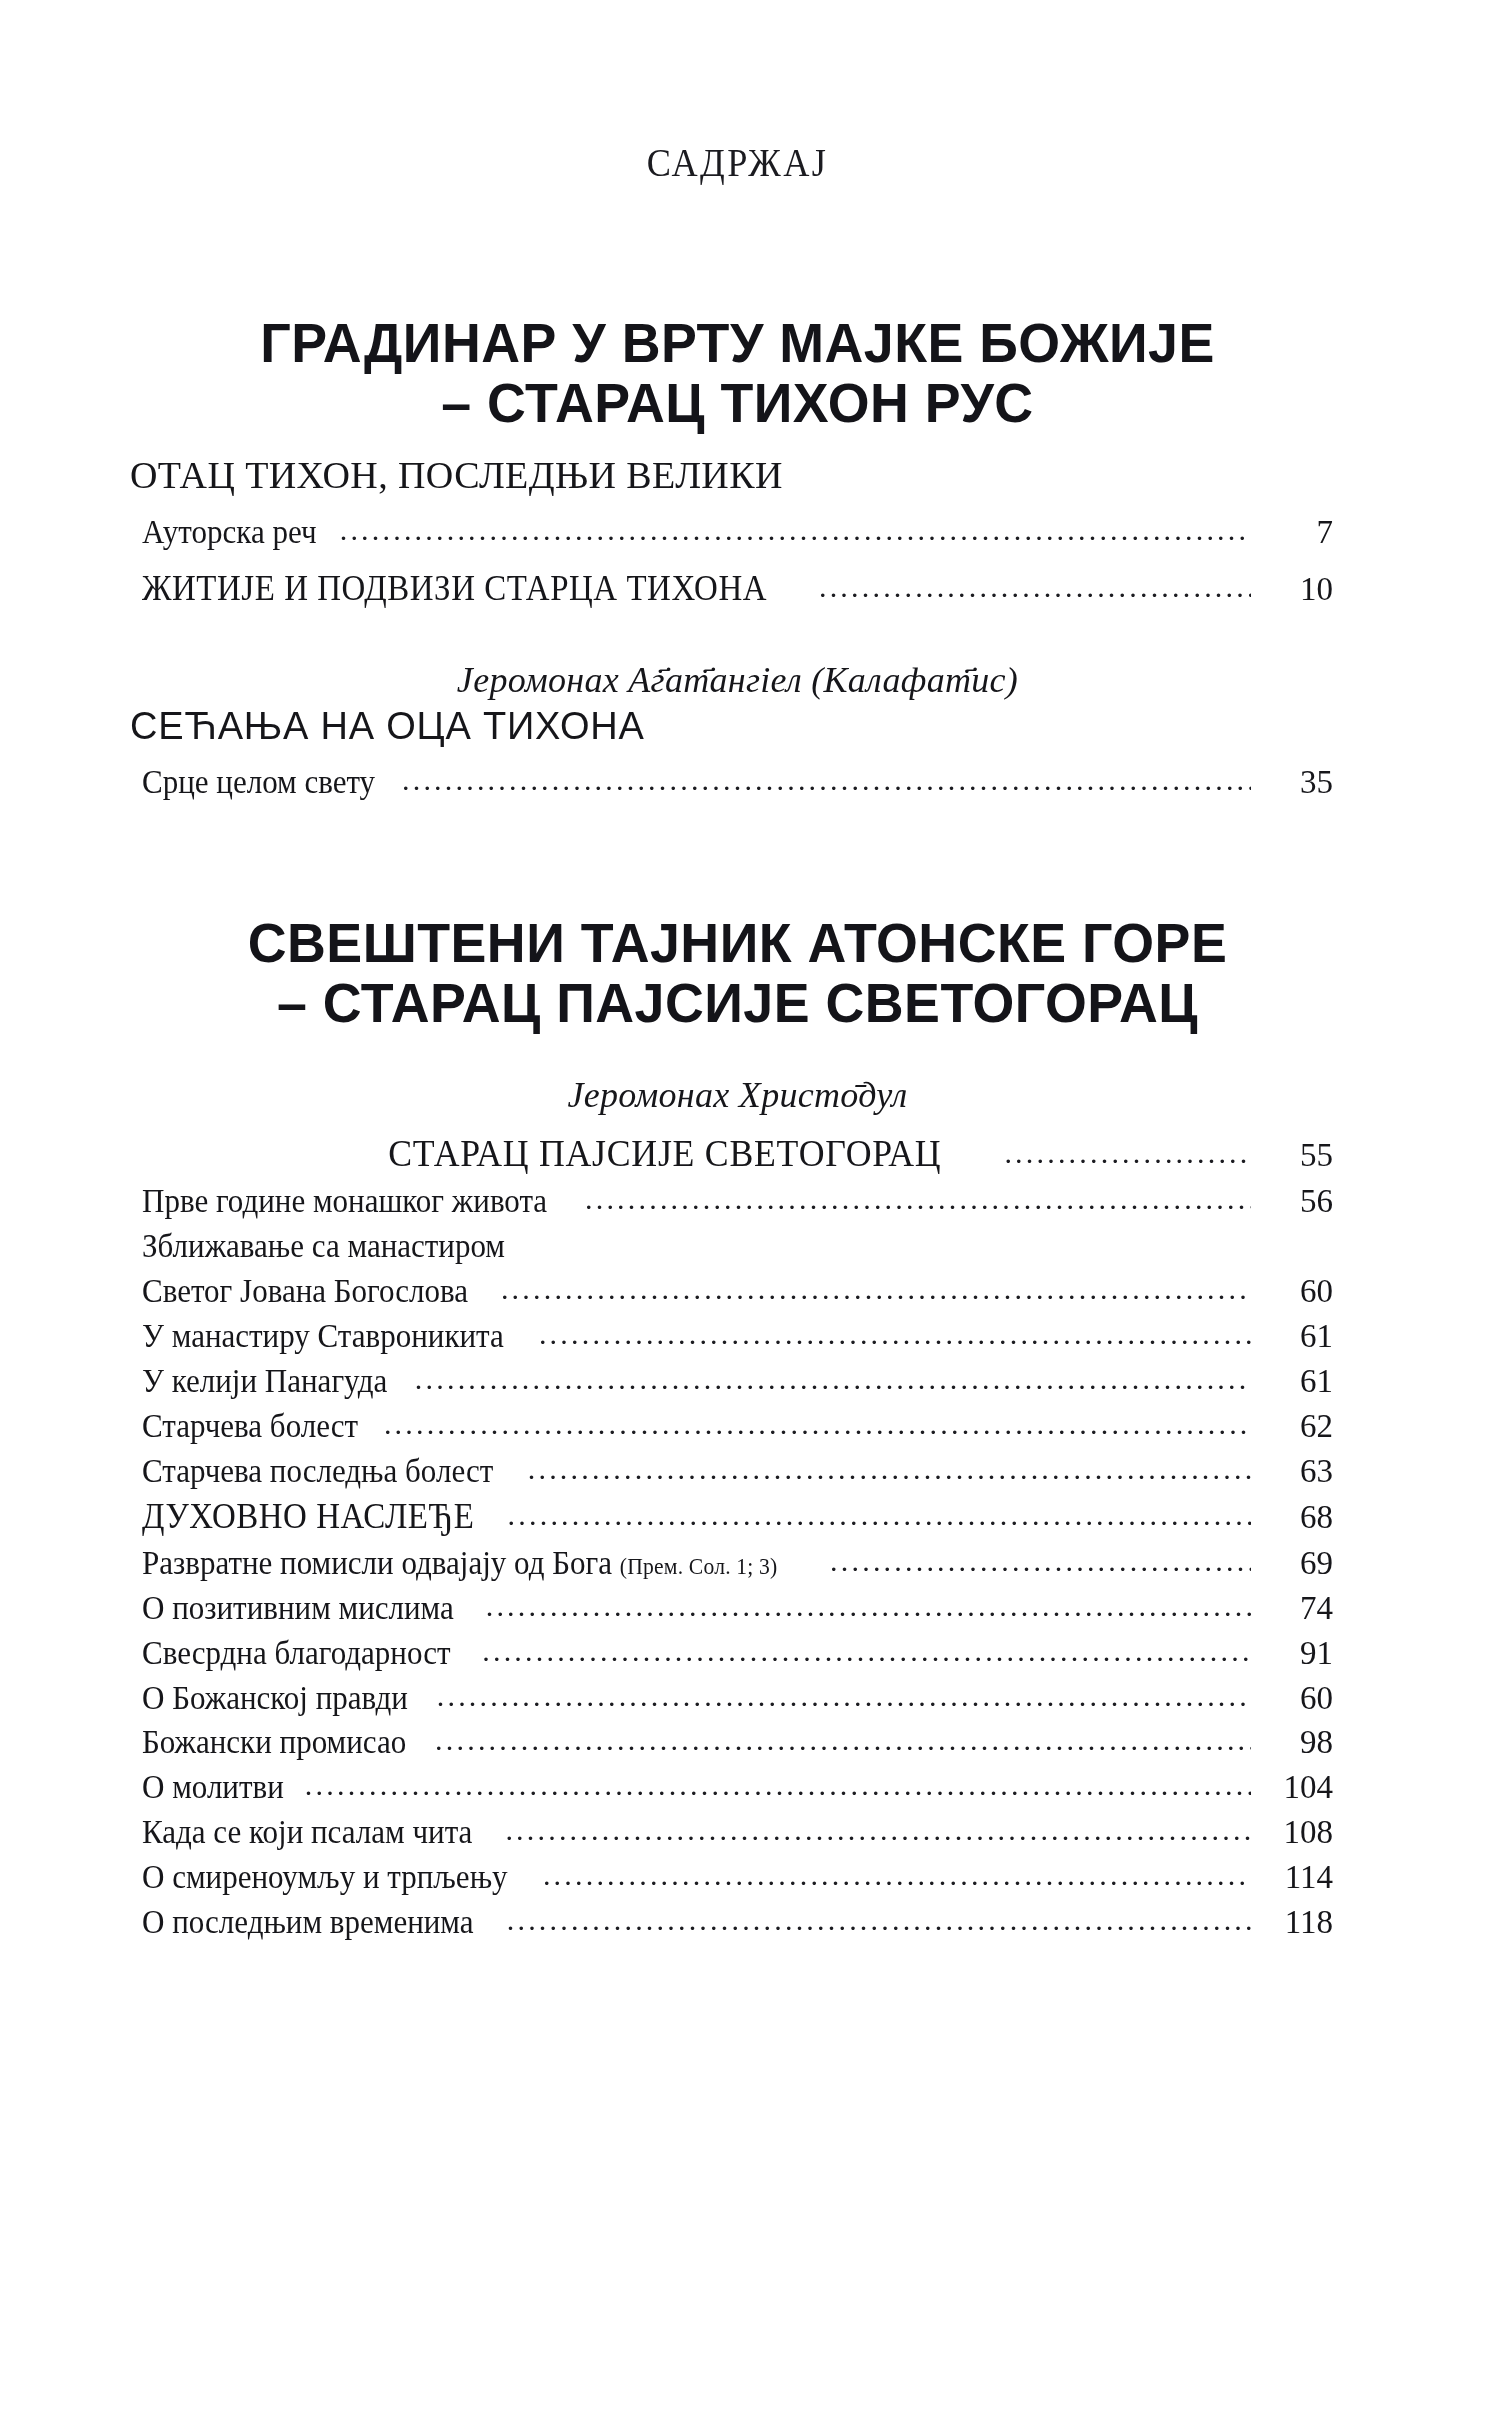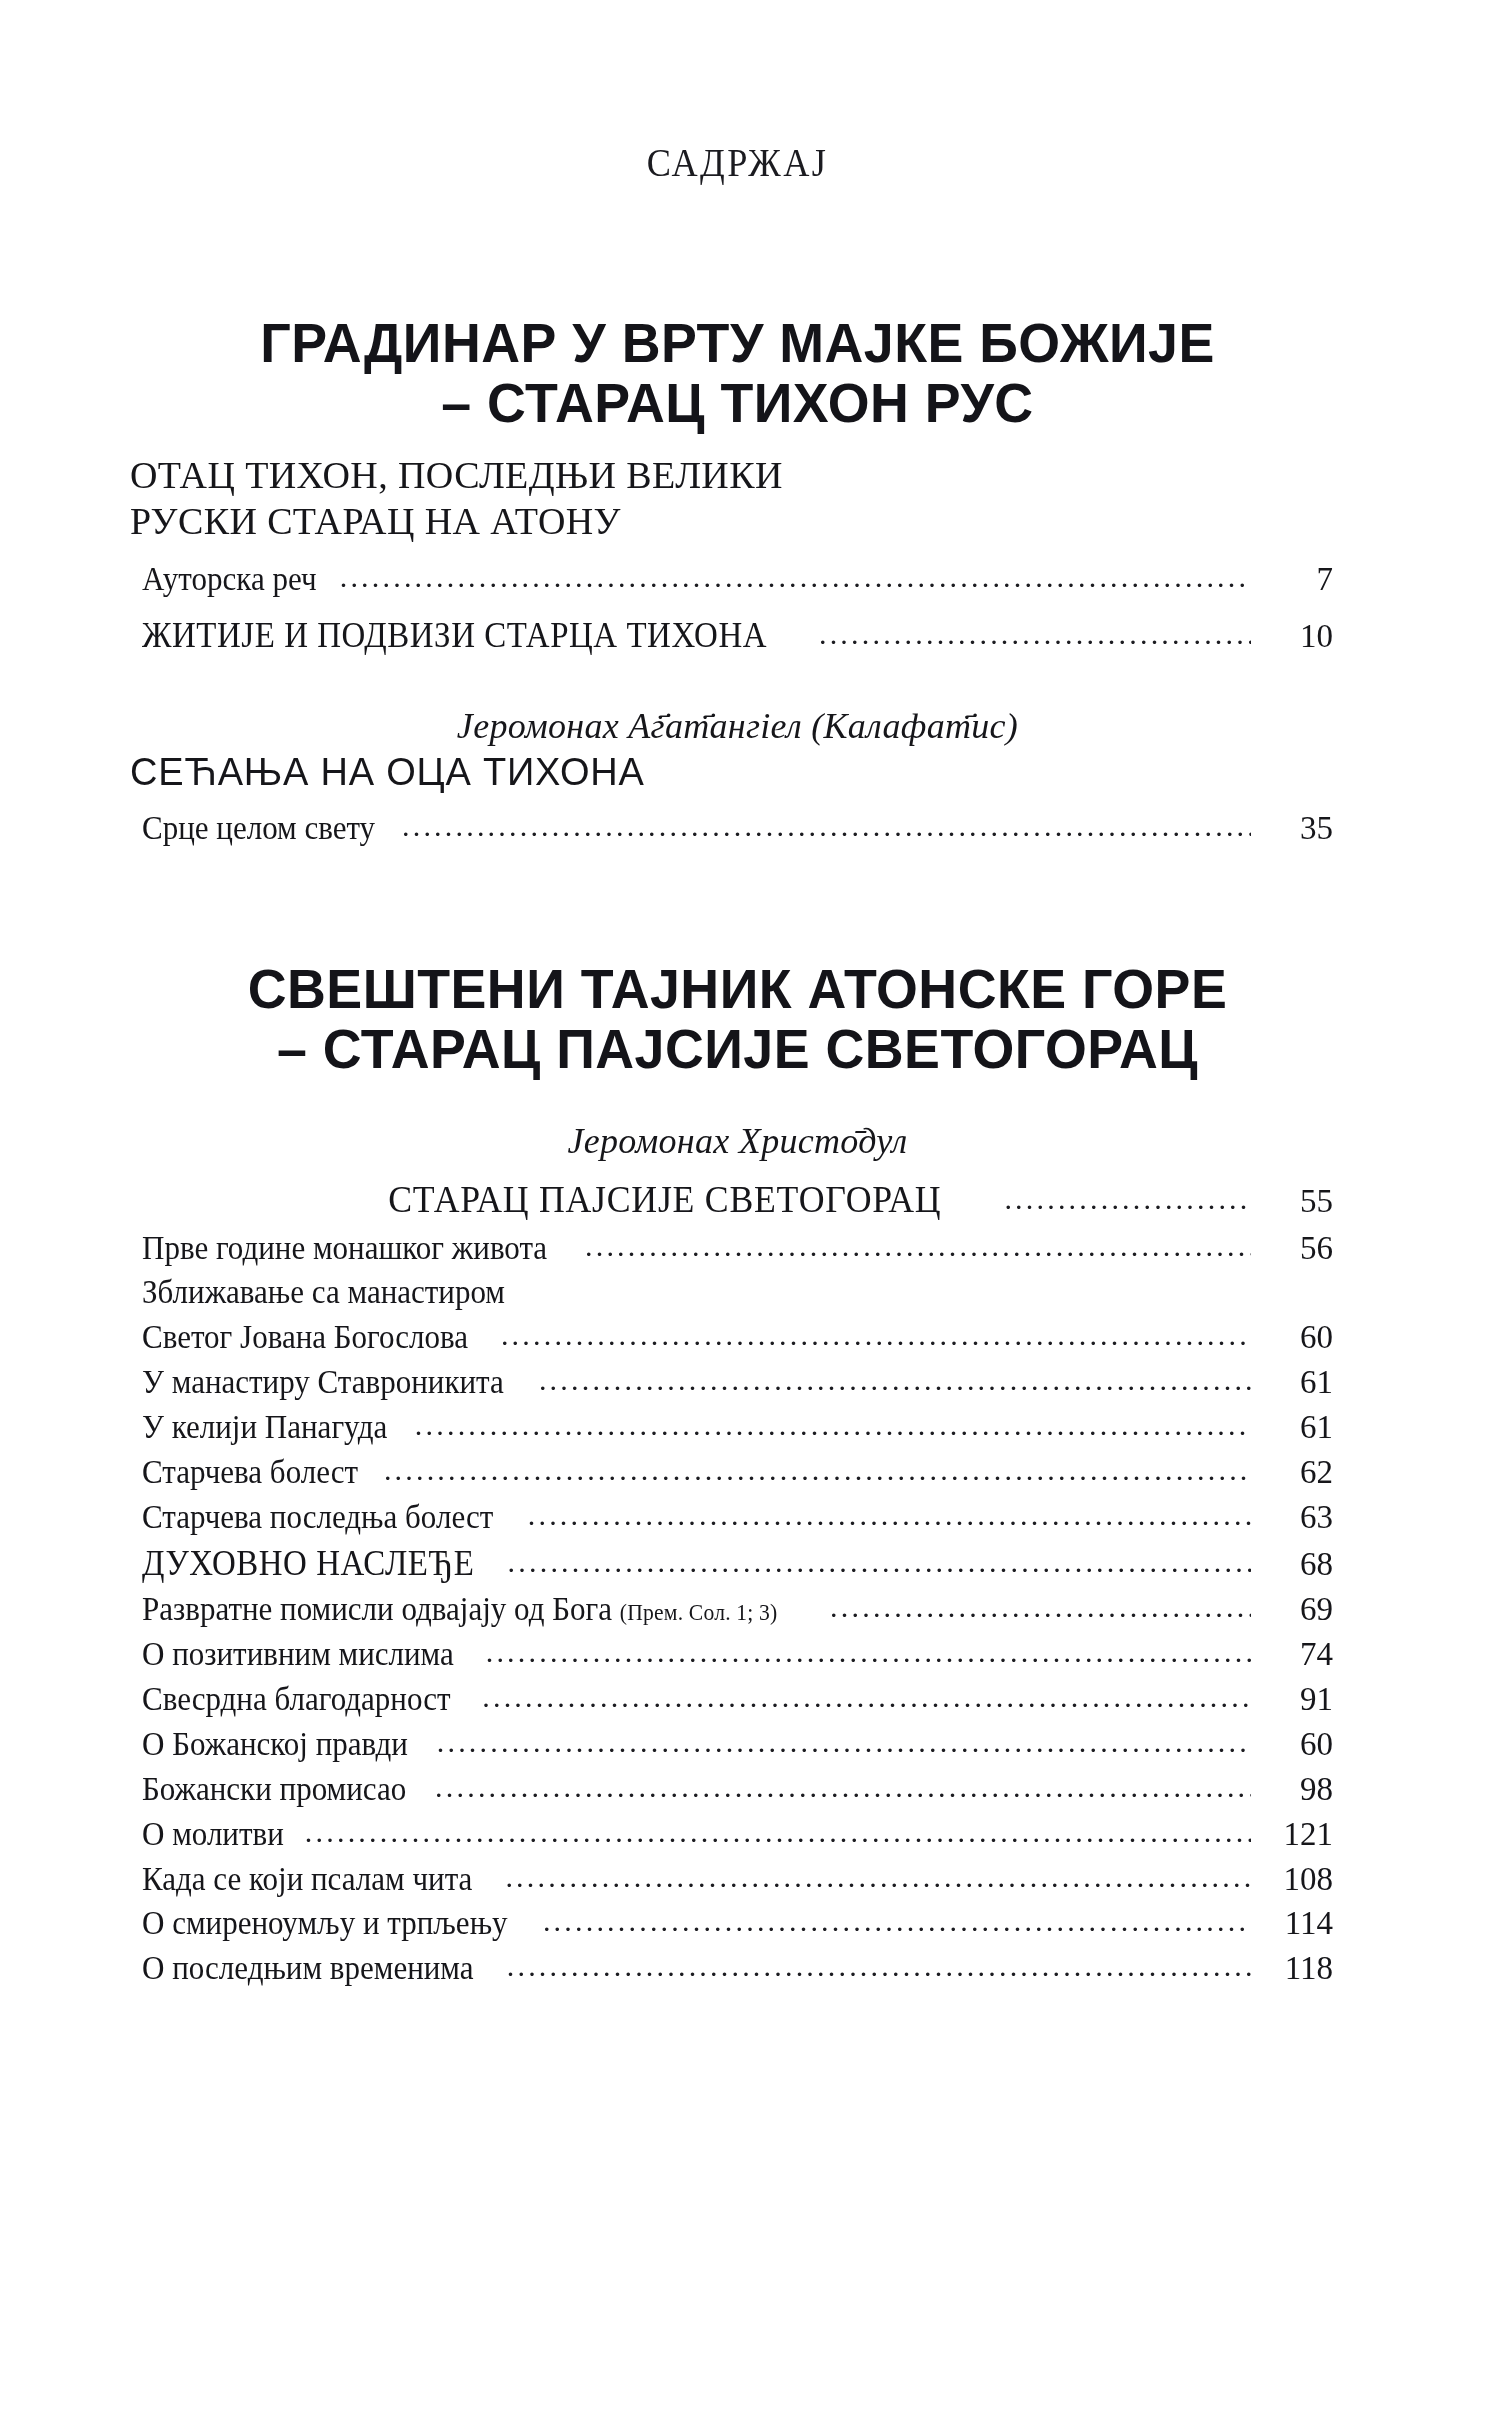--- a/index.html
+++ b/index.html
@@ -164,21 +164,20 @@
 
     <div class="page-title">САДРЖАЈ</div>
 
     <div class="display-heading block1-heading">
       <span class="line">ГРАДИНАР У ВРТУ МАЈКЕ БОЖИЈЕ</span>
       <span class="line">– СТАРАЦ ТИХОН РУС</span>
     </div>
 
     <div class="subtitle">
       <span class="line">ОТАЦ ТИХОН, ПОСЛЕДЊИ ВЕЛИКИ</span>
-      <span class="line">РУСКИ СТАРАЦ НА АТОНУ</span>
     </div>
 
     <ul class="toc">
       <li class="toc-row">
         <span class="label">Ауторска реч</span>
         <span class="leader"></span>
         <span class="page-num">7</span>
       </li>
       <li class="gap-sm"></li>
       <li class="toc-row caps">
@@ -291,21 +290,21 @@
 
       <li class="toc-row">
         <span class="label">Божански промисао</span>
         <span class="leader"></span>
         <span class="page-num">98</span>
       </li>
 
       <li class="toc-row">
         <span class="label">О молитви</span>
         <span class="leader"></span>
-        <span class="page-num">121</span>
+        <span class="page-num">104</span>
       </li>
 
       <li class="toc-row">
         <span class="label">Када се који псалам чита</span>
         <span class="leader"></span>
         <span class="page-num">108</span>
       </li>
 
       <li class="toc-row">
         <span class="label">О смиреноумљу и трпљењу</span>

